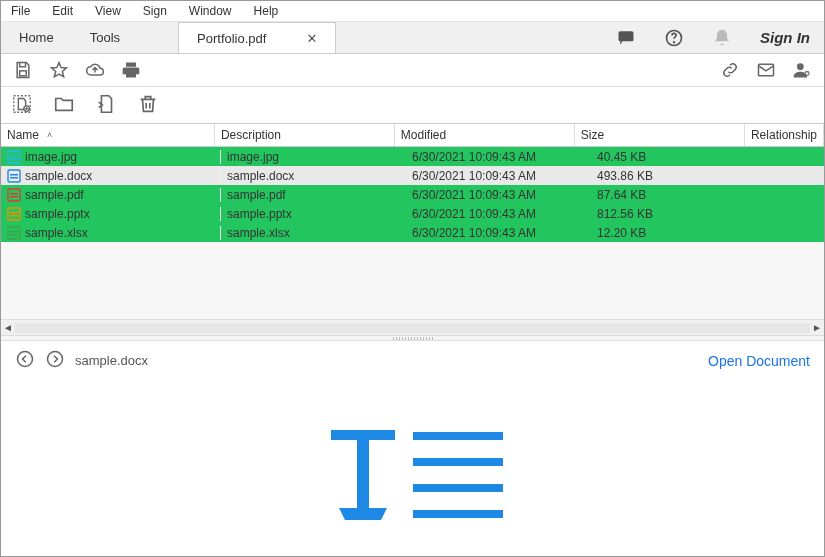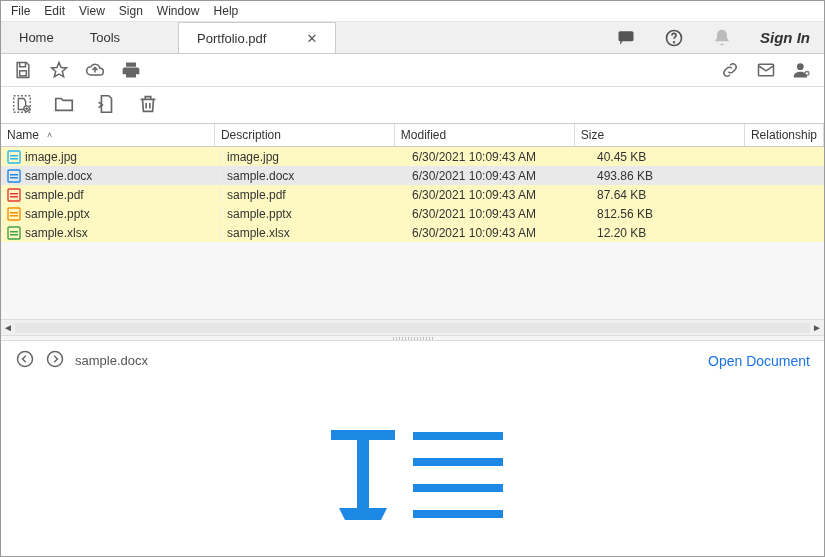--- a/index.html
+++ b/index.html
@@ -1,17 +1,17 @@
 <!DOCTYPE html>
 <html><head>
 <meta charset="utf-8">
 <style>
 * { margin: 0; padding: 0; box-sizing: border-box; }
 body { font-family: "Segoe UI", Arial, sans-serif; font-size: 12px; color: #333; background: #fff; width: 825px; height: 557px; overflow: hidden; border: 1px solid #999; display: flex; flex-direction: column; }
-.menubar { display: flex; gap: 14px; padding: 3px 10px; background: #fff; border-bottom: 1px solid #e6e6e6; font-size: 12px; }
+.menubar { display: flex; gap: 22px; padding: 3px 10px; background: #fff; border-bottom: 1px solid #e6e6e6; font-size: 12px; }
 .menubar span { cursor: default; }
 .tabbar { display: flex; align-items: center; background: #f0f0f0; border-bottom: 1px solid #ccc; height: 32px; }
 .tab { padding: 0 18px; height: 100%; display: flex; align-items: center; gap: 8px; font-size: 13px; color: #333; cursor: pointer; }
 .tab.active { background: #fff; border-top: 1px solid #ccc; border-left: 1px solid #ccc; border-right: 1px solid #ccc; gap: 40px; }
 .tab .close { font-size: 13px; color: #555; }
 .tabbar-right { margin-left: auto; display: flex; align-items: center; gap: 28px; padding-right: 14px; font-style: italic; }
 .tabbar-right .signin { font-size: 15px; font-weight: 600; color: #333; }
 .toolbar { display: flex; align-items: center; gap: 16px; padding: 6px 12px; border-bottom: 1px solid #ddd; }
 .toolbar .spacer { flex: 1; }
 .icon-btn svg { width: 20px; height: 20px; display: block; }
@@ -28,21 +28,21 @@
 .grid-body { display: flex; flex-direction: column; }
 .row { display: flex; font-size: 12px; height: 19px; align-items: center; }
 .row .cell { padding: 0 6px; white-space: nowrap; overflow: hidden; text-overflow: ellipsis; }
 .row .cell.col-name { width: 220px; display: flex; align-items: center; gap: 4px; border-right: 1px solid #eee; }
 .row .cell.col-desc { width: 185px; }
 .row .cell.col-mod { width: 185px; }
 .row .cell.col-size { width: 175px; }
 .row.selected { background: #e9e9e9; }
 .fileicon { width: 14px; height: 14px; display: inline-flex; align-items: center; justify-content: center; font-size: 10px; }
 .grid-area { background: #f7f7f7; flex: 0 0 auto; height: 172px; display: flex; flex-direction: column; }
-.grid-body { background: #fef9c3; }
+.grid-body { background: #22c55e; }
 .hscroll { height: 16px; background: #f0f0f0; border-top: 1px solid #ddd; display: flex; align-items: center; }
 .hscroll .arrow { width: 14px; text-align: center; font-size: 10px; color: #555; }
 .hscroll .track { flex: 1; background: #e6e6e6; height: 10px; position: relative; }
 .splitter { height: 6px; background: #f5f5f5; border-top: 1px solid #ddd; border-bottom: 1px solid #ddd; display: flex; align-items: center; justify-content: center; }
 .splitter .grip { width: 40px; height: 3px; background: repeating-linear-gradient(90deg,#bbb 0 1px,transparent 1px 3px); }
 .preview-bar { display: flex; align-items: center; padding: 8px 14px; gap: 10px; }
 .preview-bar .nav svg { width: 20px; height: 20px; }
 .preview-bar .filename { font-size: 13px; color: #555; }
 .preview-bar .open-link { margin-left: auto; color: #1a73e8; font-size: 14px; cursor: pointer; }
 .preview-content { flex: 1; display: flex; align-items: flex-start; justify-content: center; padding-top: 40px; }

